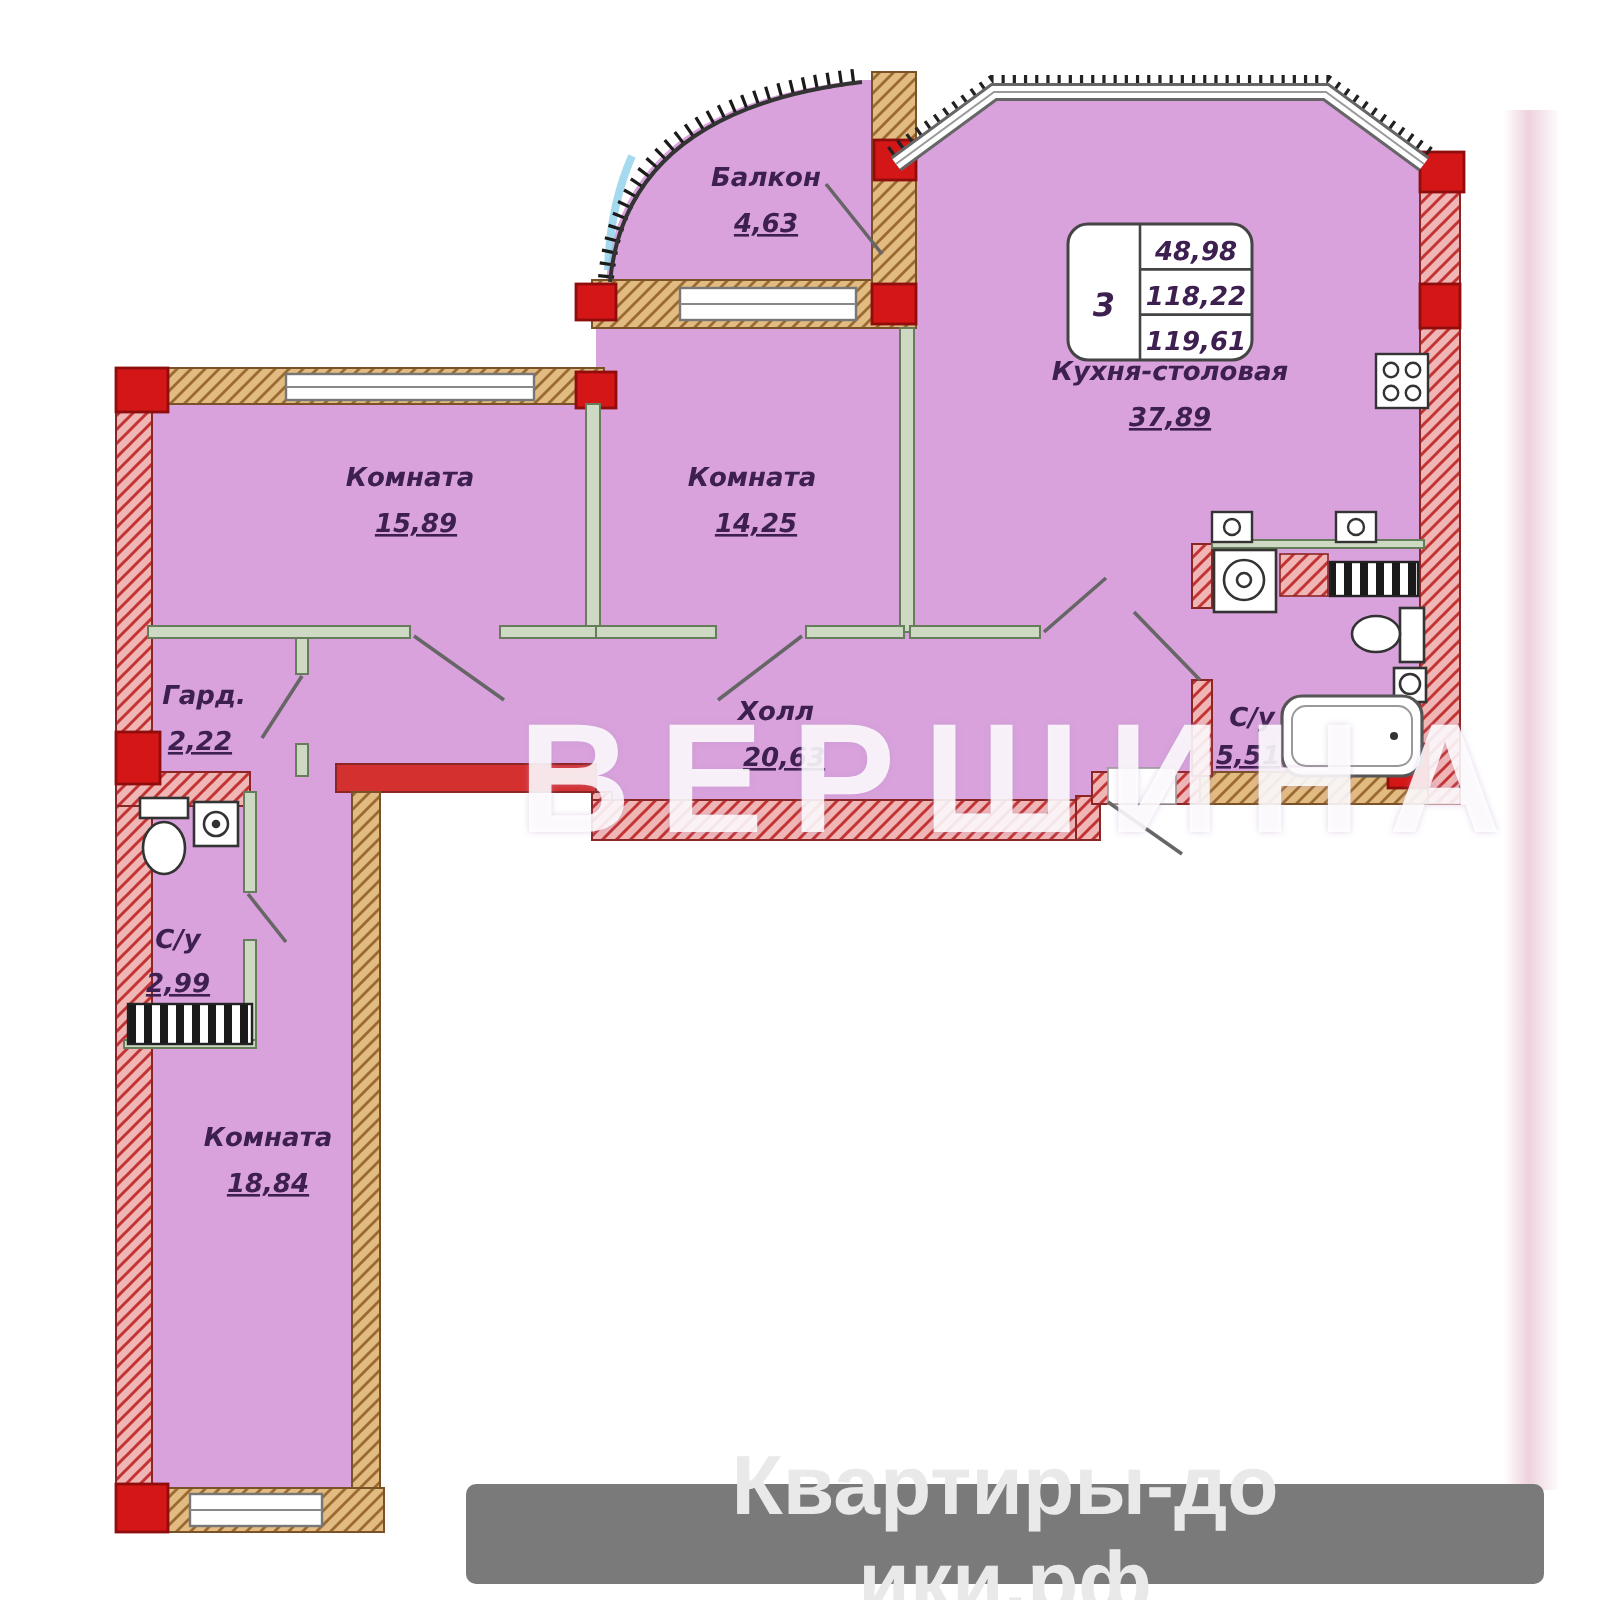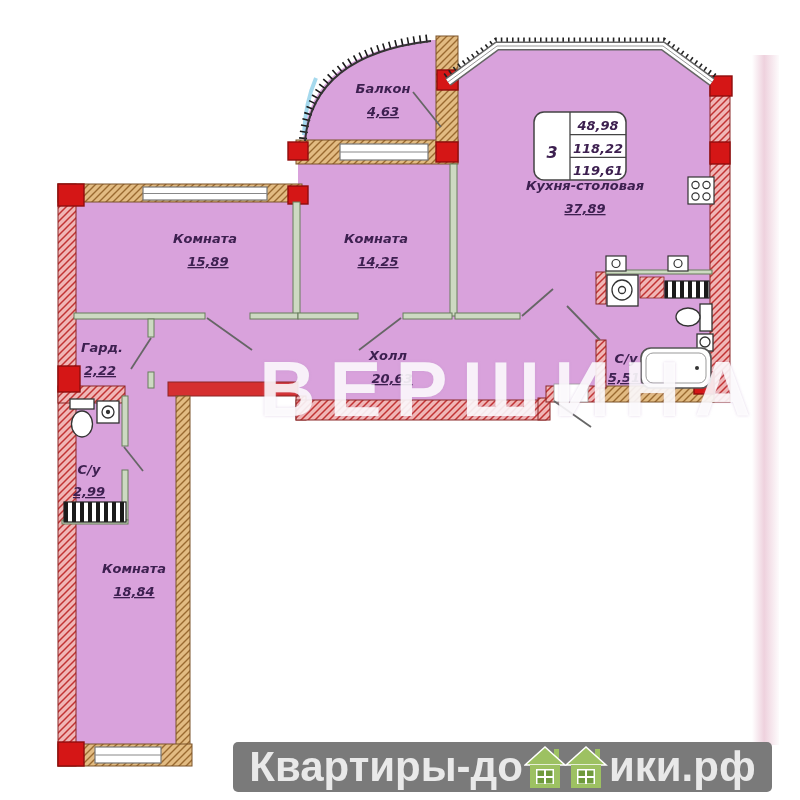--- a/index.html
+++ b/index.html
@@ -8,21 +8,21 @@
   svg text{font-family:"DejaVu Sans",sans-serif;}
   .rname,.rarea,.ibox{font-size:13px;font-style:italic;font-weight:bold;fill:#3d2050;text-anchor:middle;}
   .rarea{text-decoration:underline;}
   .ibox3{font-size:16px;font-style:italic;font-weight:bold;fill:#3d2050;text-anchor:middle;}
   .wm{position:absolute;top:350px;left:212px;width:600px;text-align:center;
       font-size:78px;font-weight:bold;letter-spacing:14px;line-height:1;
       color:rgba(255,255,255,0.85);text-shadow:0 0 3px rgba(185,150,200,0.40);
       font-family:"Liberation Sans",sans-serif;white-space:nowrap;}
   .footer{position:absolute;left:233px;top:742px;width:539px;height:50px;background:#7a7a7a;
           border-radius:5px;display:flex;align-items:center;justify-content:center;
-          font-family:"Liberation Sans",sans-serif;font-weight:bold;font-size:42px;color:#e9e9e9;}
+          font-family:"Liberation Sans",sans-serif;font-weight:bold;font-size:42px;color:#e9e9e9;flex-direction:column;}
   .footer .houses{height:46px;margin:0 1px;display:block;}
   .right-band{position:absolute;left:752px;top:55px;width:27px;height:690px;
       background:linear-gradient(to right,rgba(231,190,205,0),rgba(222,164,188,0.5) 45%,rgba(240,222,230,0.12));
       pointer-events:none;}
 </style>
 </head>
 <body>
 
 <div class="canvas">
 

